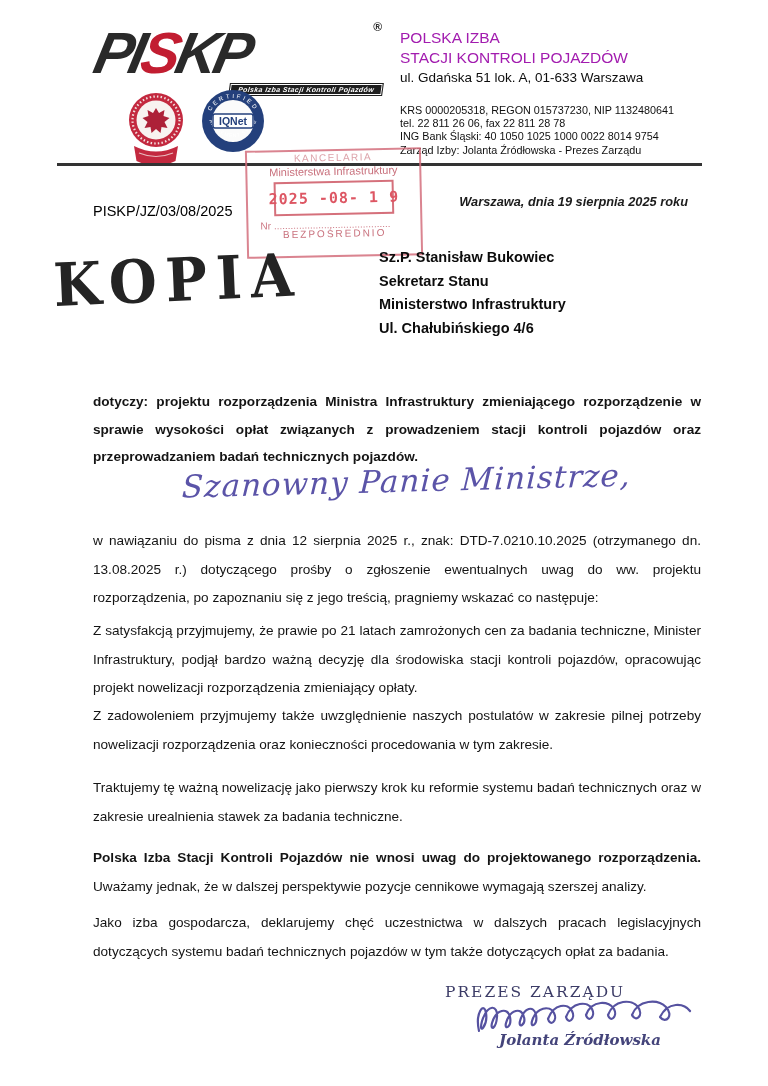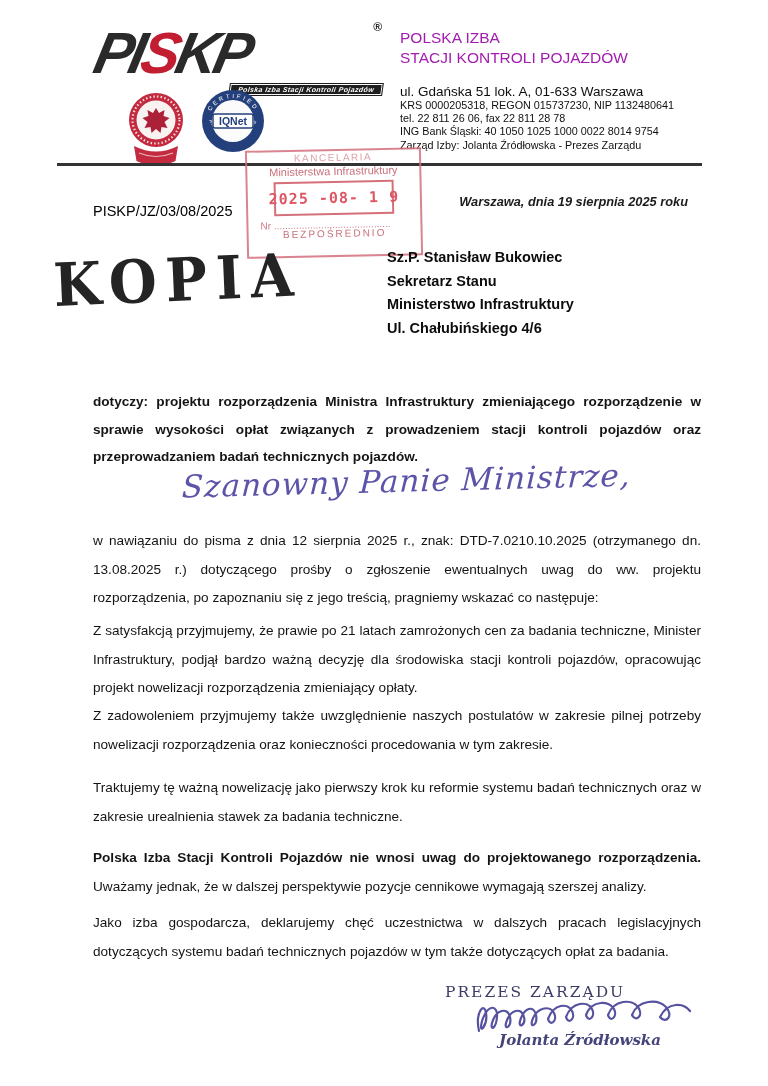--- a/index.html
+++ b/index.html
@@ -22,22 +22,22 @@
     background:#1f1f1f;color:#fff;border:1px solid #fff;outline:1px solid #1f1f1f;
     font-size:7px;font-style:italic;font-weight:700;letter-spacing:.4px;
     padding:1px 7px;white-space:nowrap;transform:skewX(-8deg);
   }
   
   .seal-red{position:absolute;left:126px;top:90px;}
   .seal-iqnet{position:absolute;left:200px;top:88px;}
   
   .org-block{position:absolute;left:400px;top:28px;width:310px;}
   .org-name{font-size:15.5px;line-height:20px;color:#a21caf;}
-  .org-address{margin-top:16px;font-size:13.5px;color:#0d0d0d;}
-  .org-small{margin-top:0;font-size:10.8px;line-height:13.2px;color:#101010;}
+  .org-address{margin-top:2px;font-size:13.5px;color:#0d0d0d;}
+  .org-small{margin-top:19px;font-size:10.8px;line-height:13.2px;color:#101010;}
   .org-webline span{display:inline-block;}
   .org-webline .email{margin-left:38px;}
   
   .divider{position:absolute;left:57px;top:163px;width:645px;height:3px;background:#333;}
   
   .stamp{
     position:absolute;left:246px;top:149px;width:172px;height:104px;
     border:2px solid rgba(212,111,124,.85);transform:rotate(-1.2deg);
     text-align:center;background:transparent;
   }
@@ -57,21 +57,21 @@
   .date-line{position:absolute;right:80px;top:194px;font-size:12.8px;font-style:italic;
     font-weight:700;color:#1c1c1c;}
   
   .kopia{
     position:absolute;left:52px;top:250px;
     font-family:"DejaVu Serif",serif;font-weight:700;font-size:55px;
     letter-spacing:9px;color:#242424;transform:rotate(-2.5deg) scaleY(1.08);
     transform-origin:left top;text-shadow:0 0 1px rgba(255,255,255,.35);
   }
   
-  .recipient{position:absolute;left:387px;top:246px;width:300px;
+  .recipient{position:absolute;left:379px;top:246px;width:300px;
     font-size:14.5px;font-weight:700;line-height:23.5px;color:#0c0c0c;}
   
   .bodytext{position:absolute;left:93px;width:608px;font-size:13.6px;line-height:28.5px;
     text-align:justify;color:#141414;margin:0;}
   .subject{top:388px;font-weight:700;line-height:27.5px;}
   .p1{top:527px;} .p2{top:617px;} .p3{top:702px;} .p4{top:774px;} .p5{top:844px;} .p6{top:909px;}
   
   .greeting{
     position:absolute;left:182px;top:462px;width:500px;
     font-family:"DejaVu Serif",serif;font-style:italic;font-size:31px;

